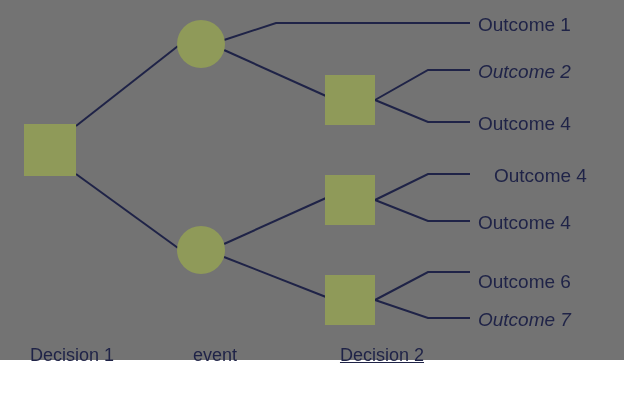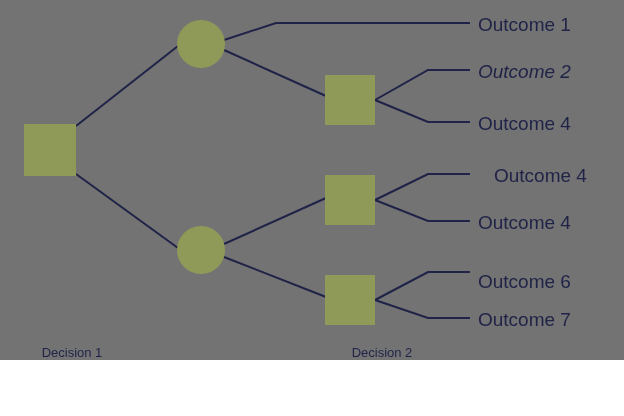--- a/index.html
+++ b/index.html
@@ -30,21 +30,21 @@
     position: absolute;
     font-family: "Liberation Sans", sans-serif;
     font-size: 19px;
     color: #1f2347;
     white-space: nowrap;
     line-height: 1;
   }
   .stage-label {
     position: absolute;
     font-family: "Liberation Sans", sans-serif;
-    font-size: 13px;
+    font-size: 18px;
     color: #1f2347;
     white-space: nowrap;
     text-align: center;
     line-height: 1.18;
   }
 </style>
 </head>
 <body>
 
 <div id="diagram-root">
@@ -74,26 +74,27 @@
       <rect x="325" y="275" width="50" height="50" fill="#8f9a59"></rect>
     </g>
   </svg>
 
   <div class="outcome-label" style="left:478px; top:15px;">Outcome 1</div>
   <div class="outcome-label" style="left:478px; top:62px;font-style:italic;">Outcome 2</div>
   <div class="outcome-label" style="left:478px; top:114px;">Outcome 4</div>
   <div class="outcome-label" style="left:494px; top:166px;">Outcome 4</div>
   <div class="outcome-label" style="left:478px; top:213px;">Outcome 4</div>
   <div class="outcome-label" style="left:478px; top:272px;">Outcome 6</div>
-  <div class="outcome-label" style="left:478px; top:310px;">Outcome 7</div>
+  <div class="outcome-label" style="left:478px; top:310px;font-style:italic;">Outcome 7</div>
 
   <div class="stage-label" style="left:0px; top:345px; width:144px;">
     <div>Decision 1</div>
   </div>
 
   <div class="stage-label" style="left:155px; top:345px; width:120px;">
+    <div>event</div>
   </div>
 
-  <div class="stage-label" style="left:322px; top:345px; width:120px;">
+  <div class="stage-label" style="left:322px; top:345px; width:120px;text-decoration:underline;">
     <div>Decision 2</div>
   </div>
 
 </div>
 
 </body></html>

